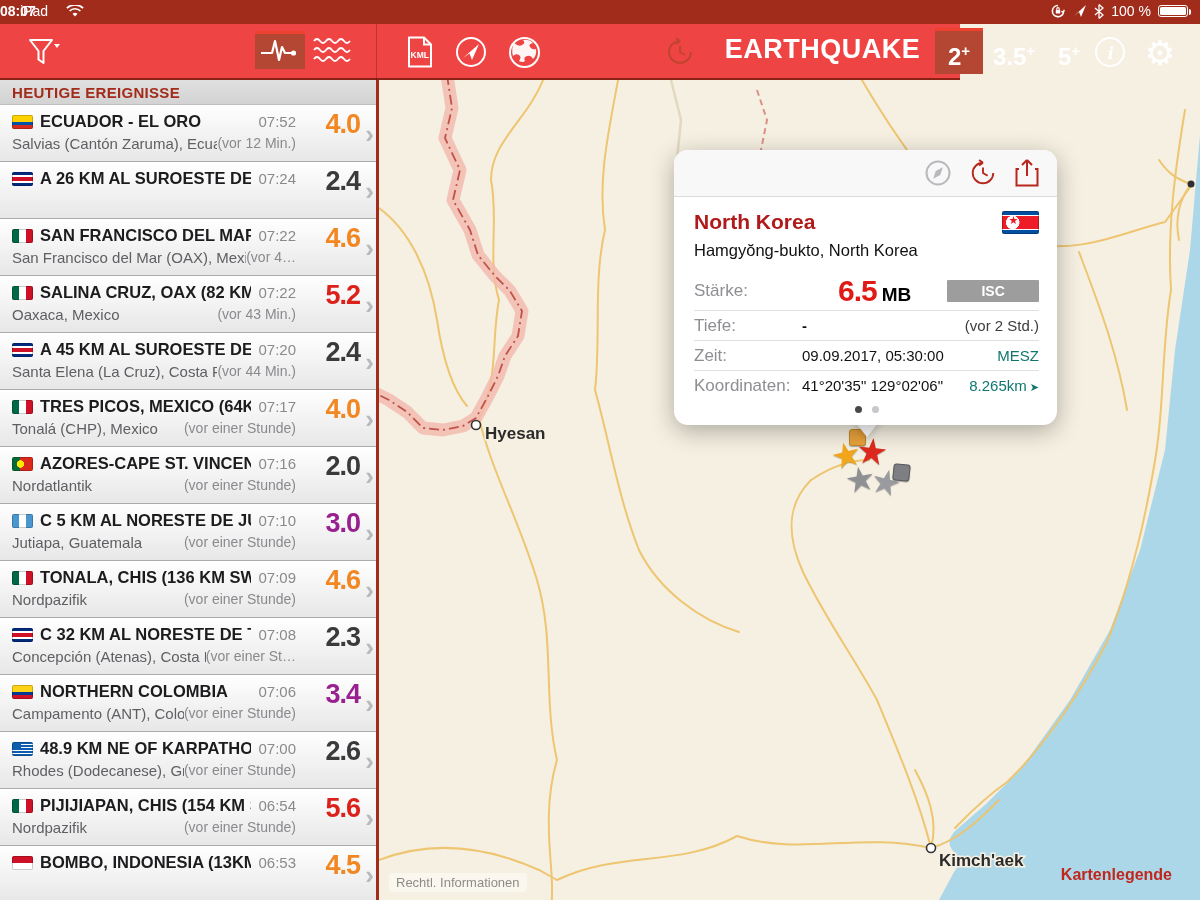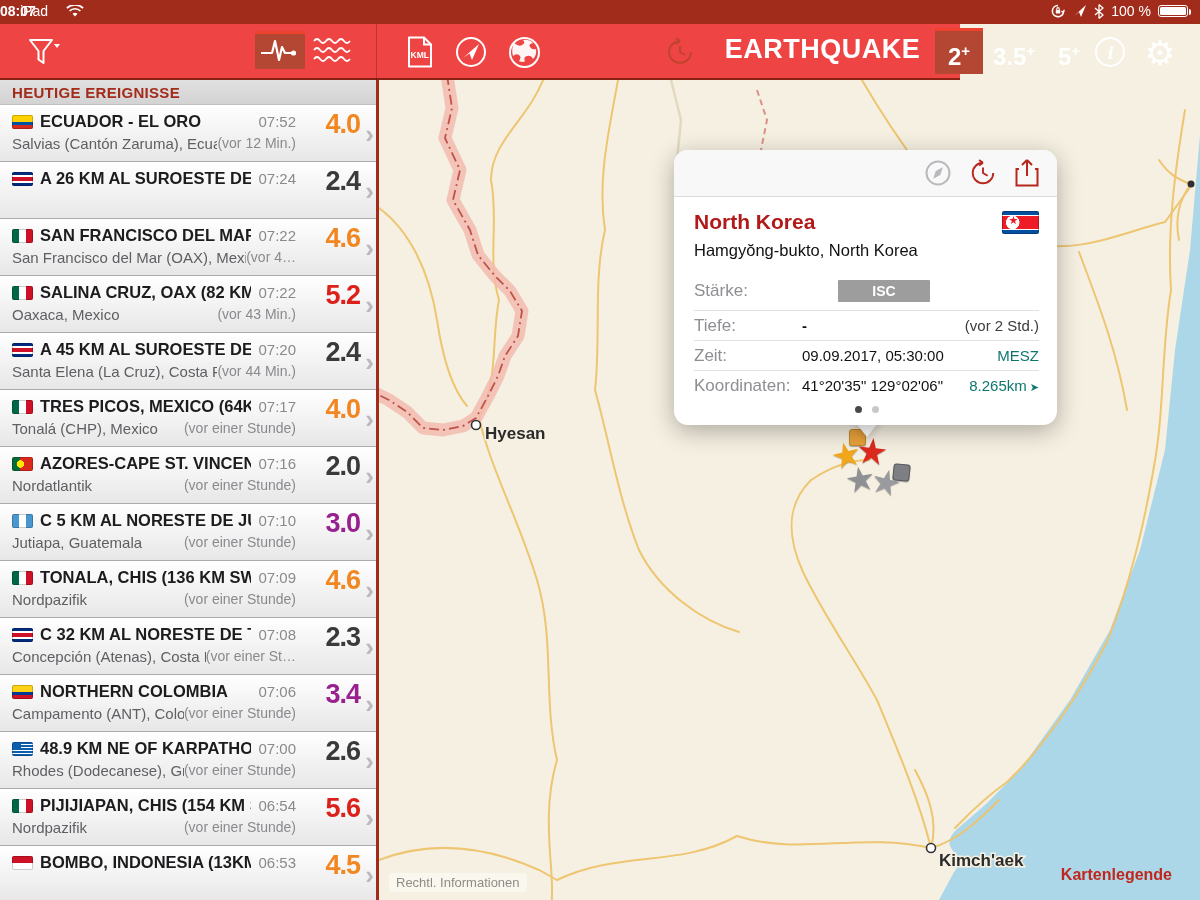--- a/index.html
+++ b/index.html
@@ -486,20 +486,21 @@
   </div>
   <div class="popup-body">
     <div class="pp-titlerow">
       <span class="pp-title">North Korea</span>
       <span class="flag-kp"></span>
     </div>
     <div class="pp-sub">Hamgyŏng-bukto, North Korea</div>
     <div class="pp-table">
       <div class="pp-row">
         <span class="pp-label">Stärke:</span>
+        <span class="pp-mid"><span class="mag-big">6.5</span><span class="mag-unit">MB</span></span>
         <span class="isc-badge">ISC</span>
       </div>
       <div class="pp-row">
         <span class="pp-label">Tiefe:</span>
         <span class="pp-mid" style="font-weight:bold;">-</span>
         <span class="pp-right vor2">(vor 2 Std.)</span>
       </div>
       <div class="pp-row">
         <span class="pp-label">Zeit:</span>
         <span class="pp-mid">09.09.2017, 05:30:00</span>

